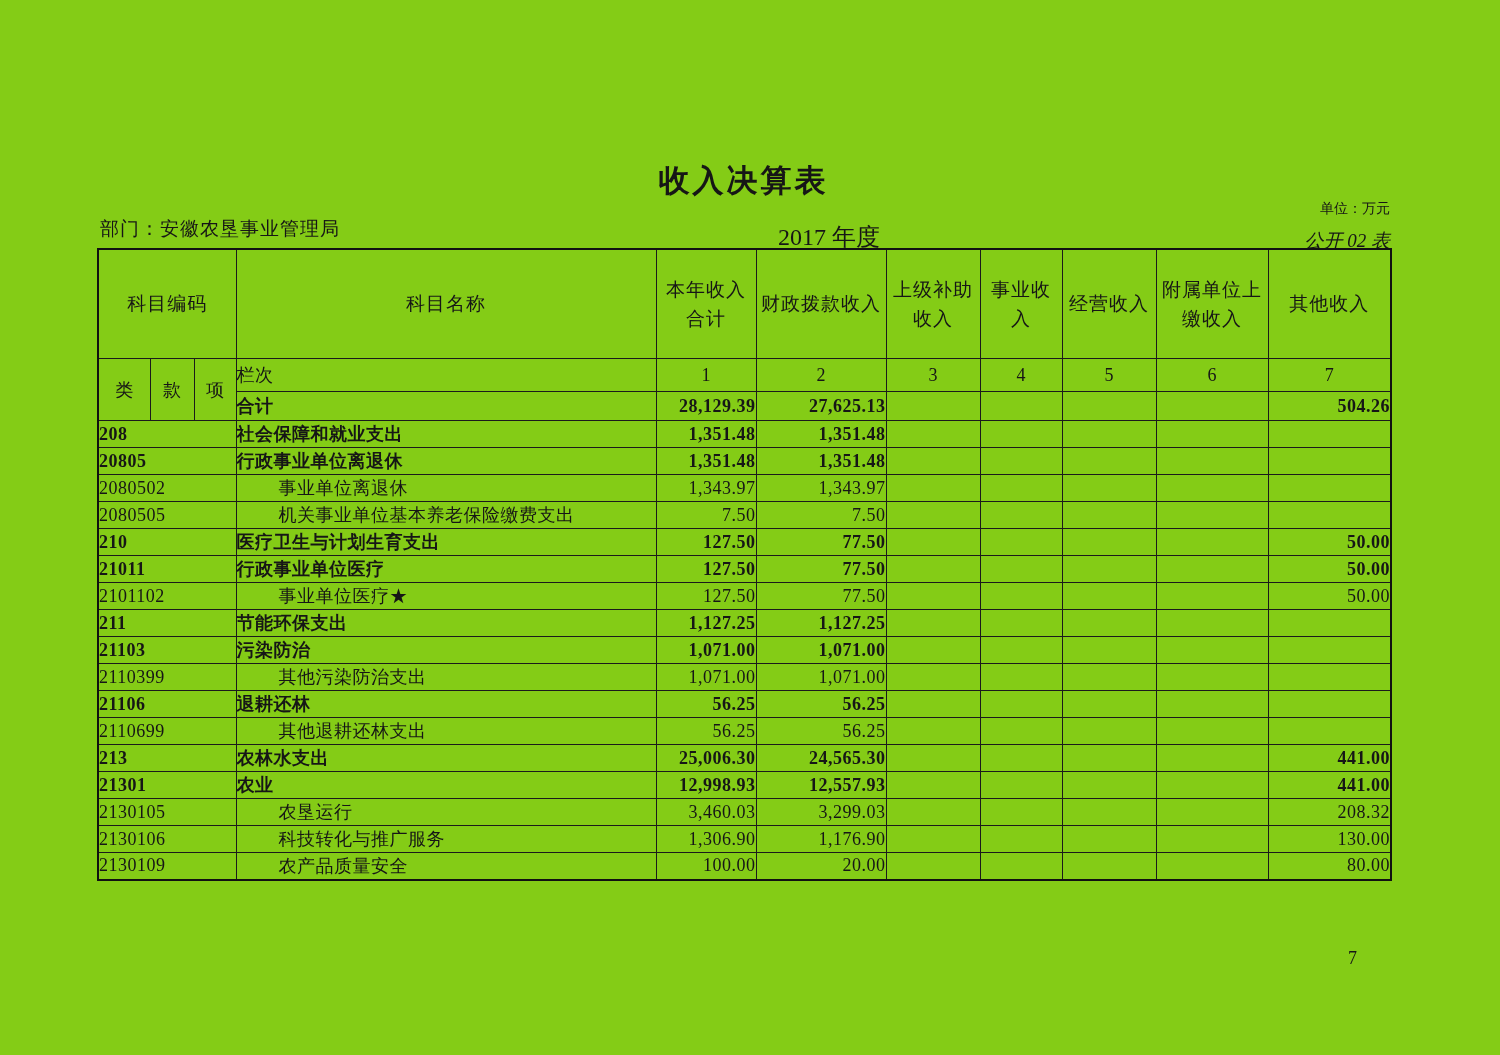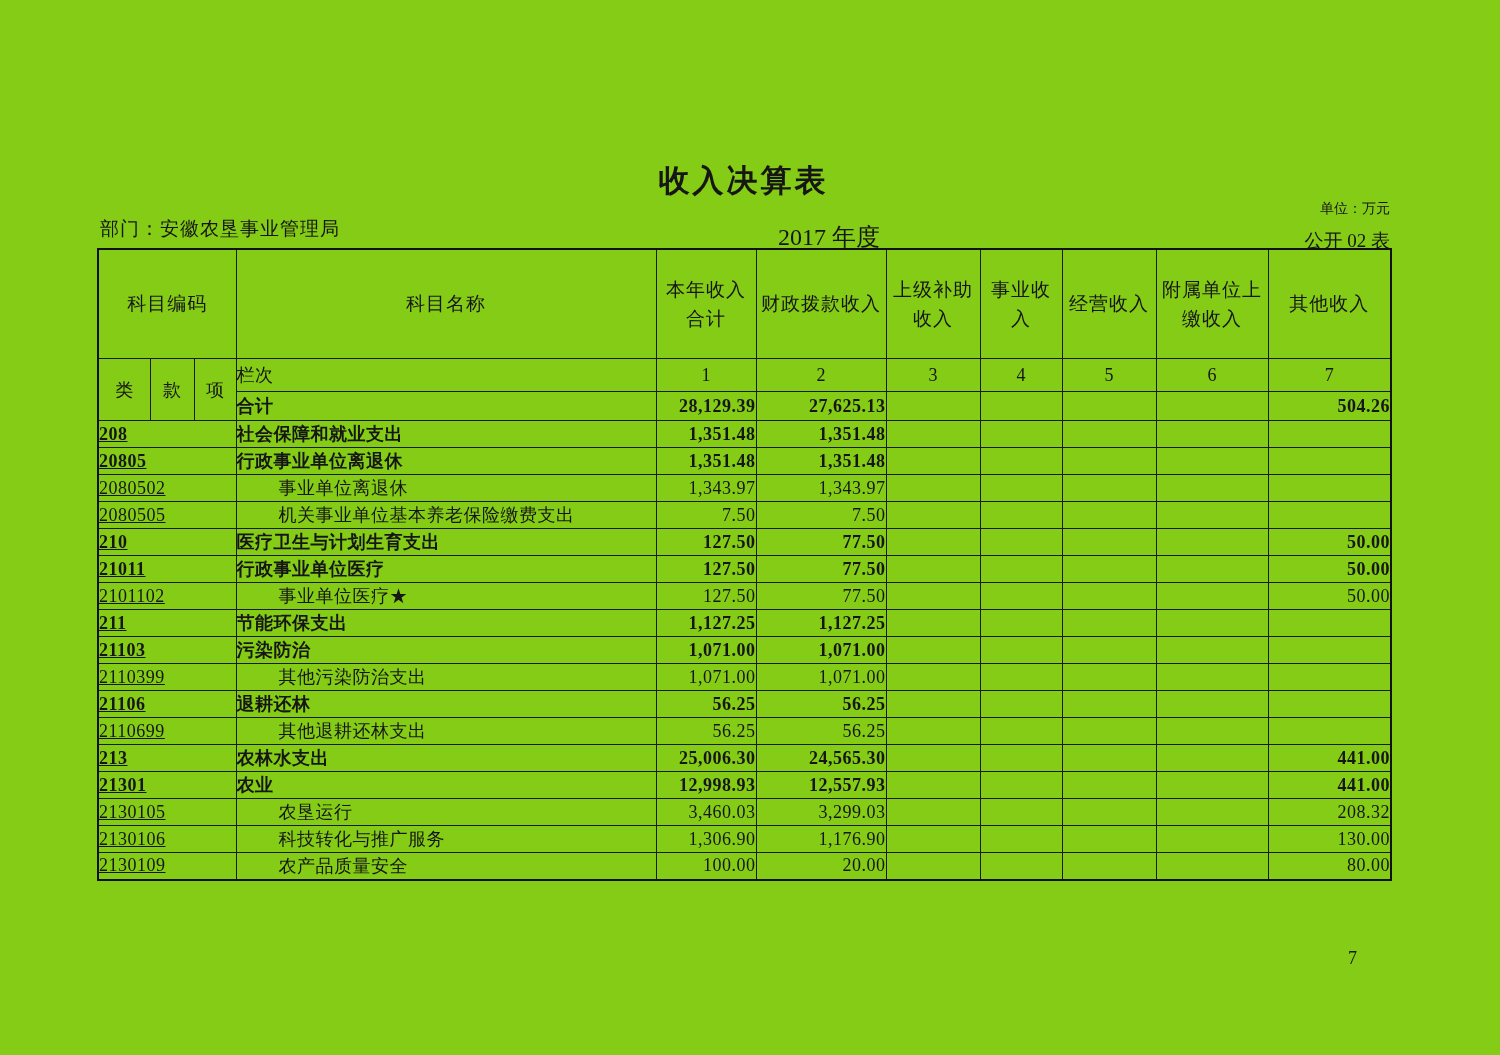--- a/index.html
+++ b/index.html
@@ -10,21 +10,21 @@
   }
   .page{position:absolute;inset:0;background:#84cc16;}
 
   .doc-title{
     position:absolute;left:97px;top:160px;width:1293px;
     text-align:center;font-size:31px;font-weight:bold;letter-spacing:3px;
   }
   .meta-dept{position:absolute;left:100px;top:216px;font-size:19px;letter-spacing:1px;}
   .meta-year{position:absolute;left:778px;top:221px;font-size:24px;}
   .meta-unit{position:absolute;right:110px;top:200px;font-size:14px;text-align:right;}
-  .meta-tableno{position:absolute;right:110px;top:228px;font-size:19px;text-align:right;}
+  .meta-tableno{position:absolute;right:110px;top:228px;font-size:19px;text-align:right;font-style:italic;}
 
   table.budget{
     position:absolute;left:97px;top:248px;width:1293px;
     border-collapse:collapse;table-layout:fixed;
     border:2px solid #111;
   }
   table.budget th,table.budget td{
     border:1.6px solid #1b1b1b;
     padding:0;vertical-align:middle;
     overflow:hidden;white-space:nowrap;
@@ -37,21 +37,21 @@
   tr.r-lan td{font-size:18px;}
   tr.r-total{height:29px;}
   tr.r-total td{font-size:18px;font-weight:bold;}
   tr.data-row{height:27px;}
   tr.data-row td{font-size:18px;}
   tr.data-row.bold-row td{font-weight:bold;}
 
   td.subcode{text-align:center;font-size:19px;}
   td.name{ text-align:left;padding-left:8px;font-size:19px;letter-spacing:0.5px;}
   td.name.ind{padding-left:42px;}
-  td.code{text-align:left;padding-left:8px;font-size:18px;letter-spacing:0.5px;text-decoration:underline;}
+  td.code{text-align:left;padding-left:8px;font-size:18px;letter-spacing:0.5px;}
   td.num{text-align:right;padding-right:9px;font-size:18px;letter-spacing:0.5px;}
   td.cent{text-align:center;}
 
   .page-num{position:absolute;left:1348px;top:948px;font-size:18px;}
 </style>
 </head>
 <body>
 
 <div class="page">
 

